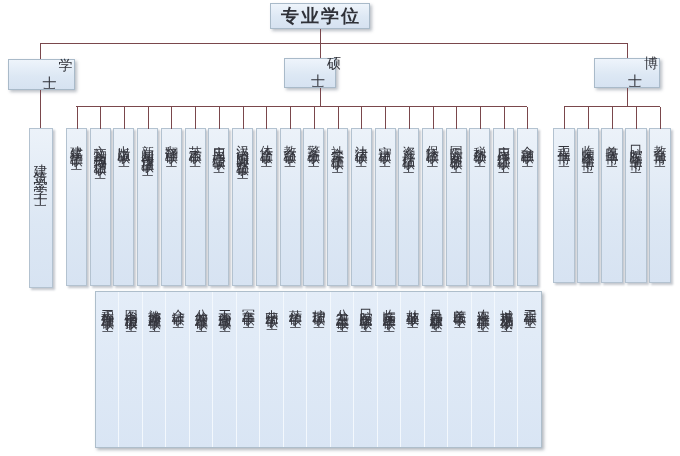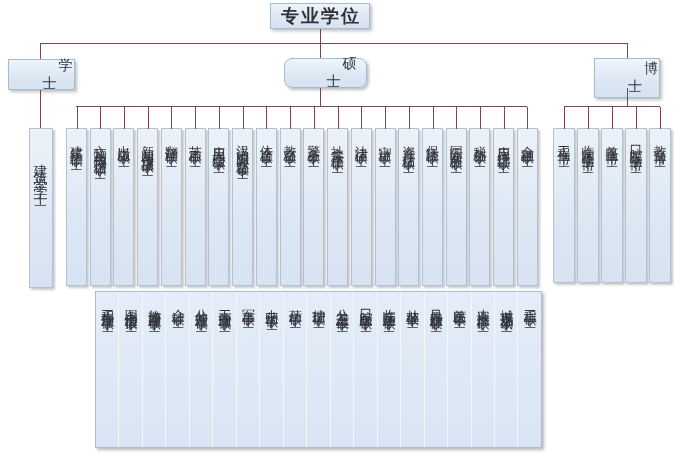--- a/index.html
+++ b/index.html
@@ -81,24 +81,24 @@
 
   <div class="line vline" style="left:320px;top:29px;height:14px;"></div>
   <div class="line hline" style="left:40px;top:43px;width:588px;"></div>
   <div class="line vline" style="left:40px;top:43px;height:16px;"></div>
   <div class="line vline" style="left:320px;top:43px;height:15px;"></div>
   <div class="line vline" style="left:627px;top:43px;height:15px;"></div>
 
   <div class="node lvl2-node" style="left:8px;top:59px;width:67px;height:31px;">
     <span>学士</span>
   </div>
-  <div class="node lvl2-node" style="left:284px;top:58px;width:83px;height:30px;border-radius:8px;">
+  <div class="node lvl2-node" style="left:284px;top:58px;width:52px;height:30px;">
     <span>硕士</span>
   </div>
-  <div class="node lvl2-node" style="left:594px;top:58px;width:66px;height:40px;">
+  <div class="node lvl2-node" style="left:594px;top:58px;width:66px;height:30px;">
     <span>博士</span>
   </div>
 
   <div class="line vline" style="left:40px;top:90px;height:38px;"></div>
   <div class="line vline" style="left:320px;top:88px;height:18px;"></div>
   <div class="line hline" style="left:76px;top:106px;width:451px;"></div>
   <div class="line vline" style="left:627px;top:88px;height:18px;"></div>
   <div class="line hline" style="left:564px;top:106px;width:96px;"></div>
 
   <div class="vcol" id="bachelor-col">

